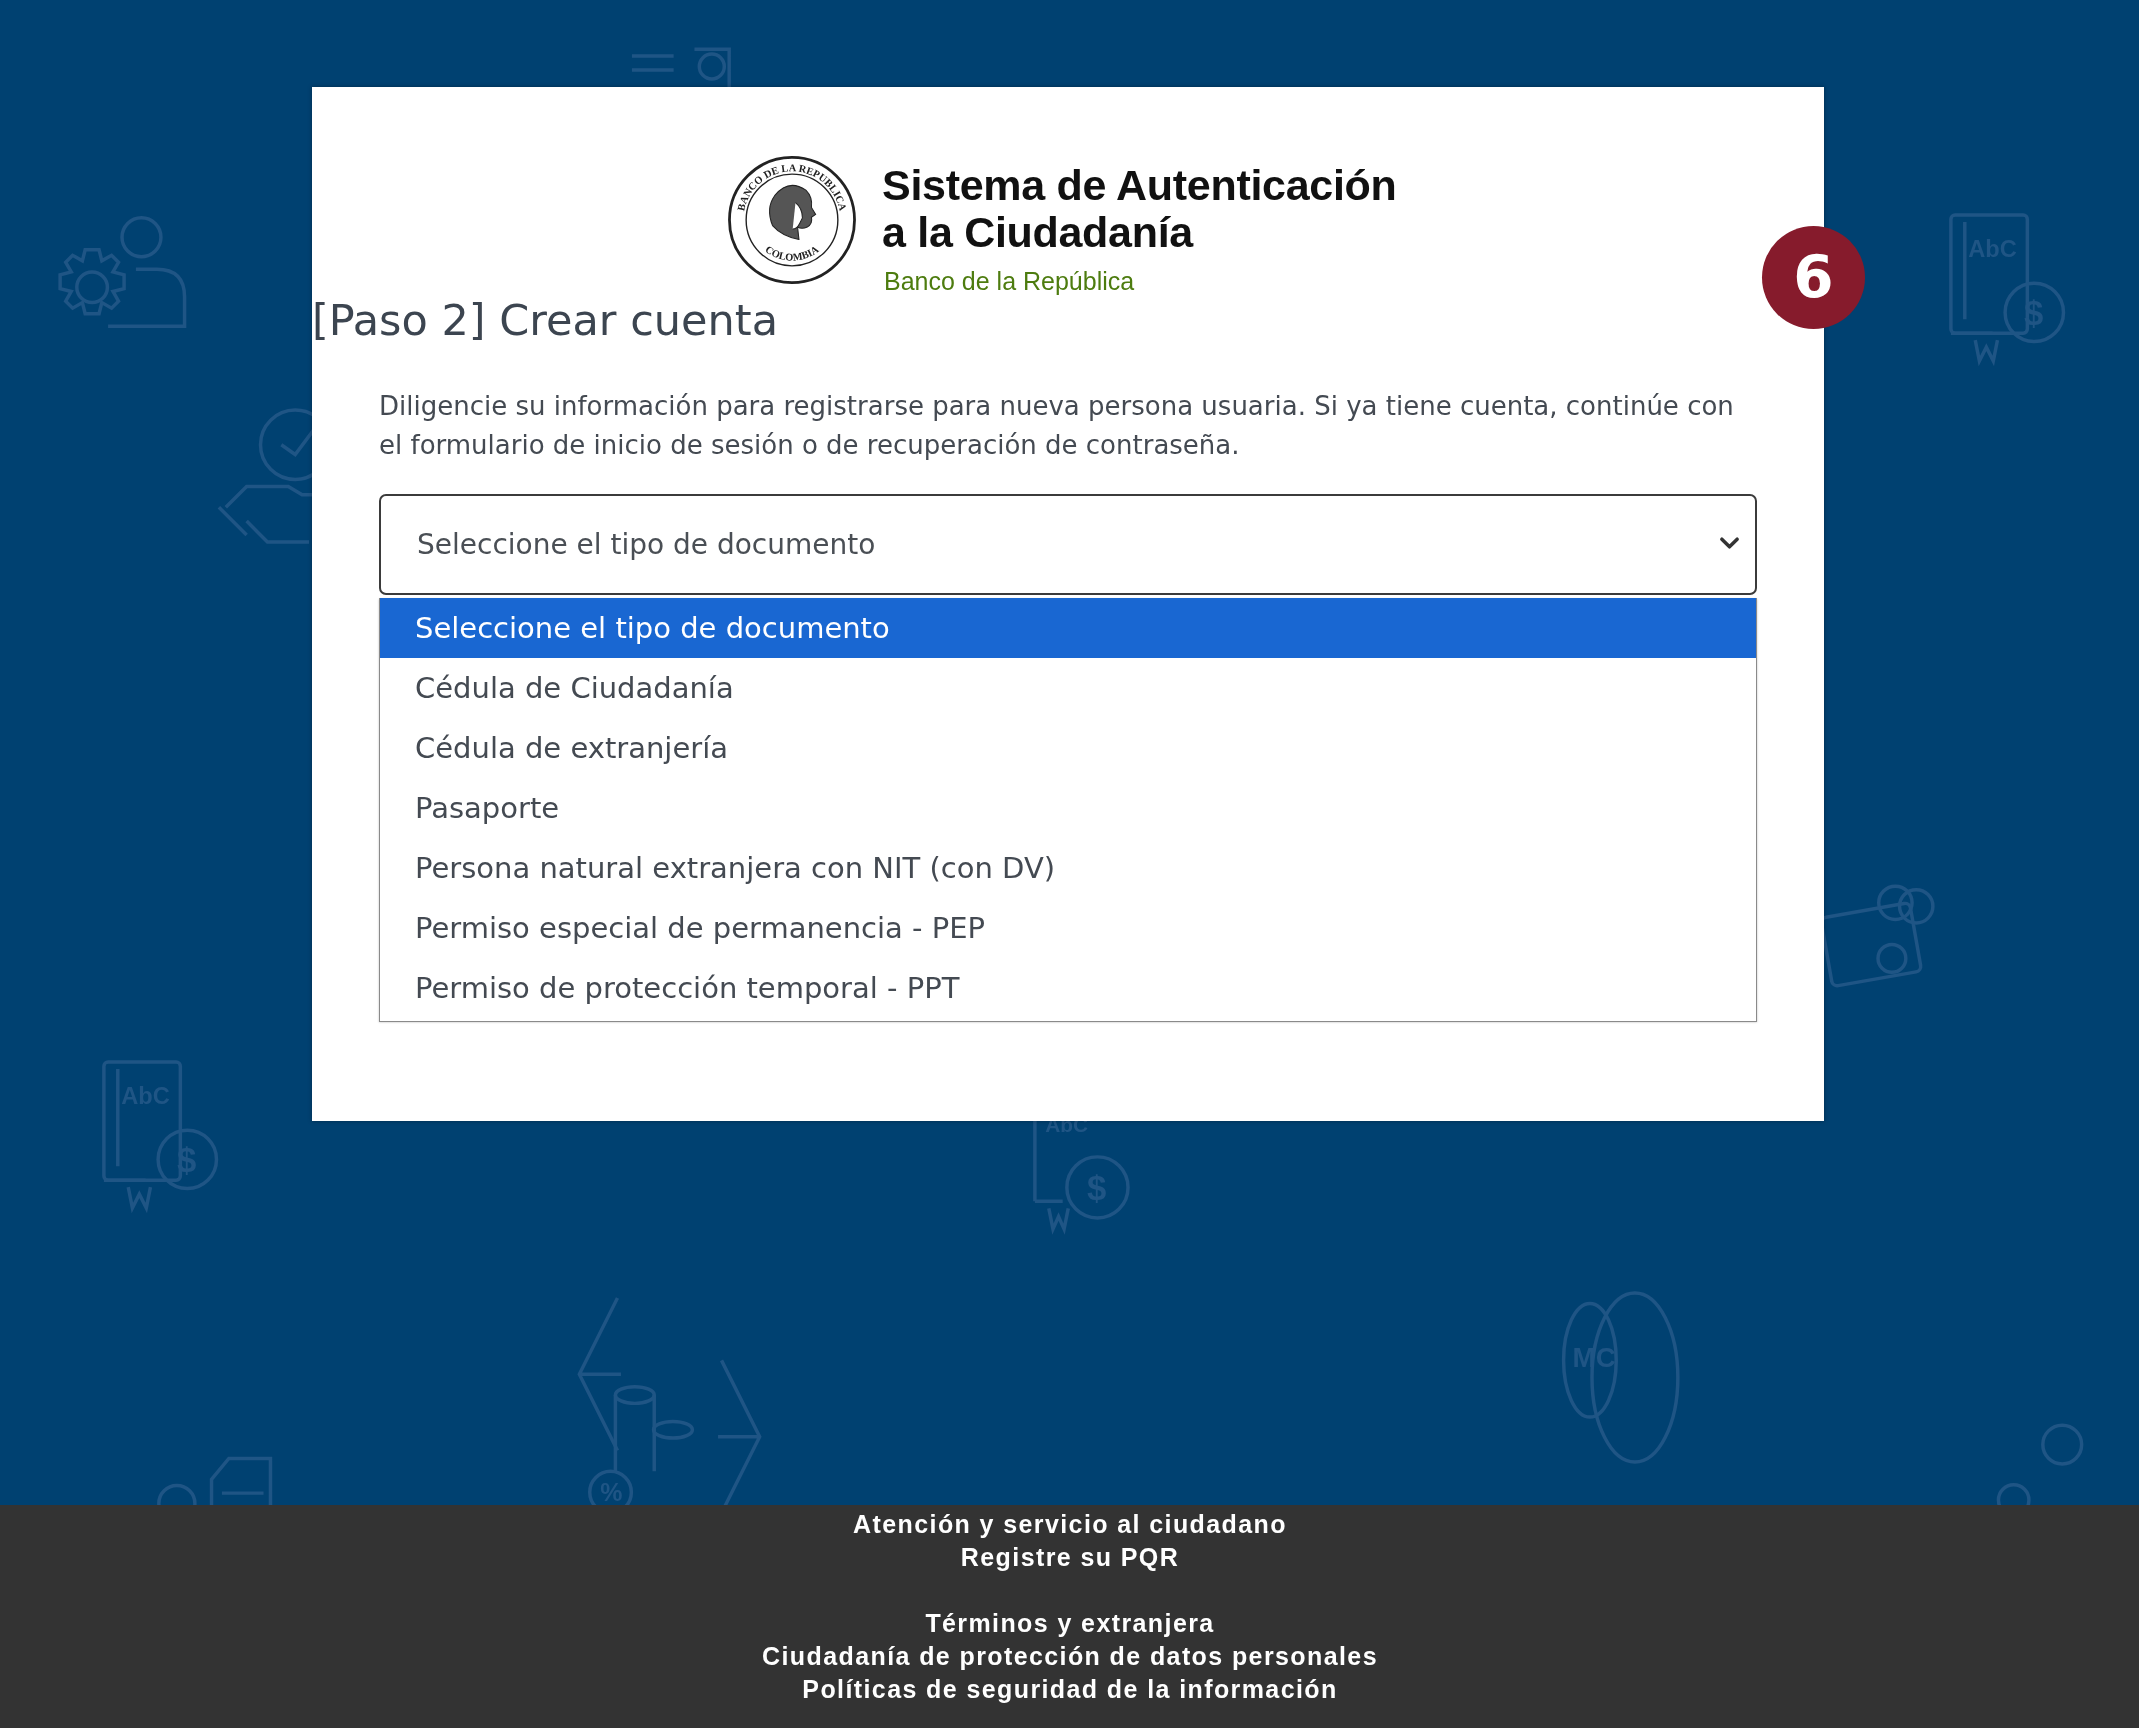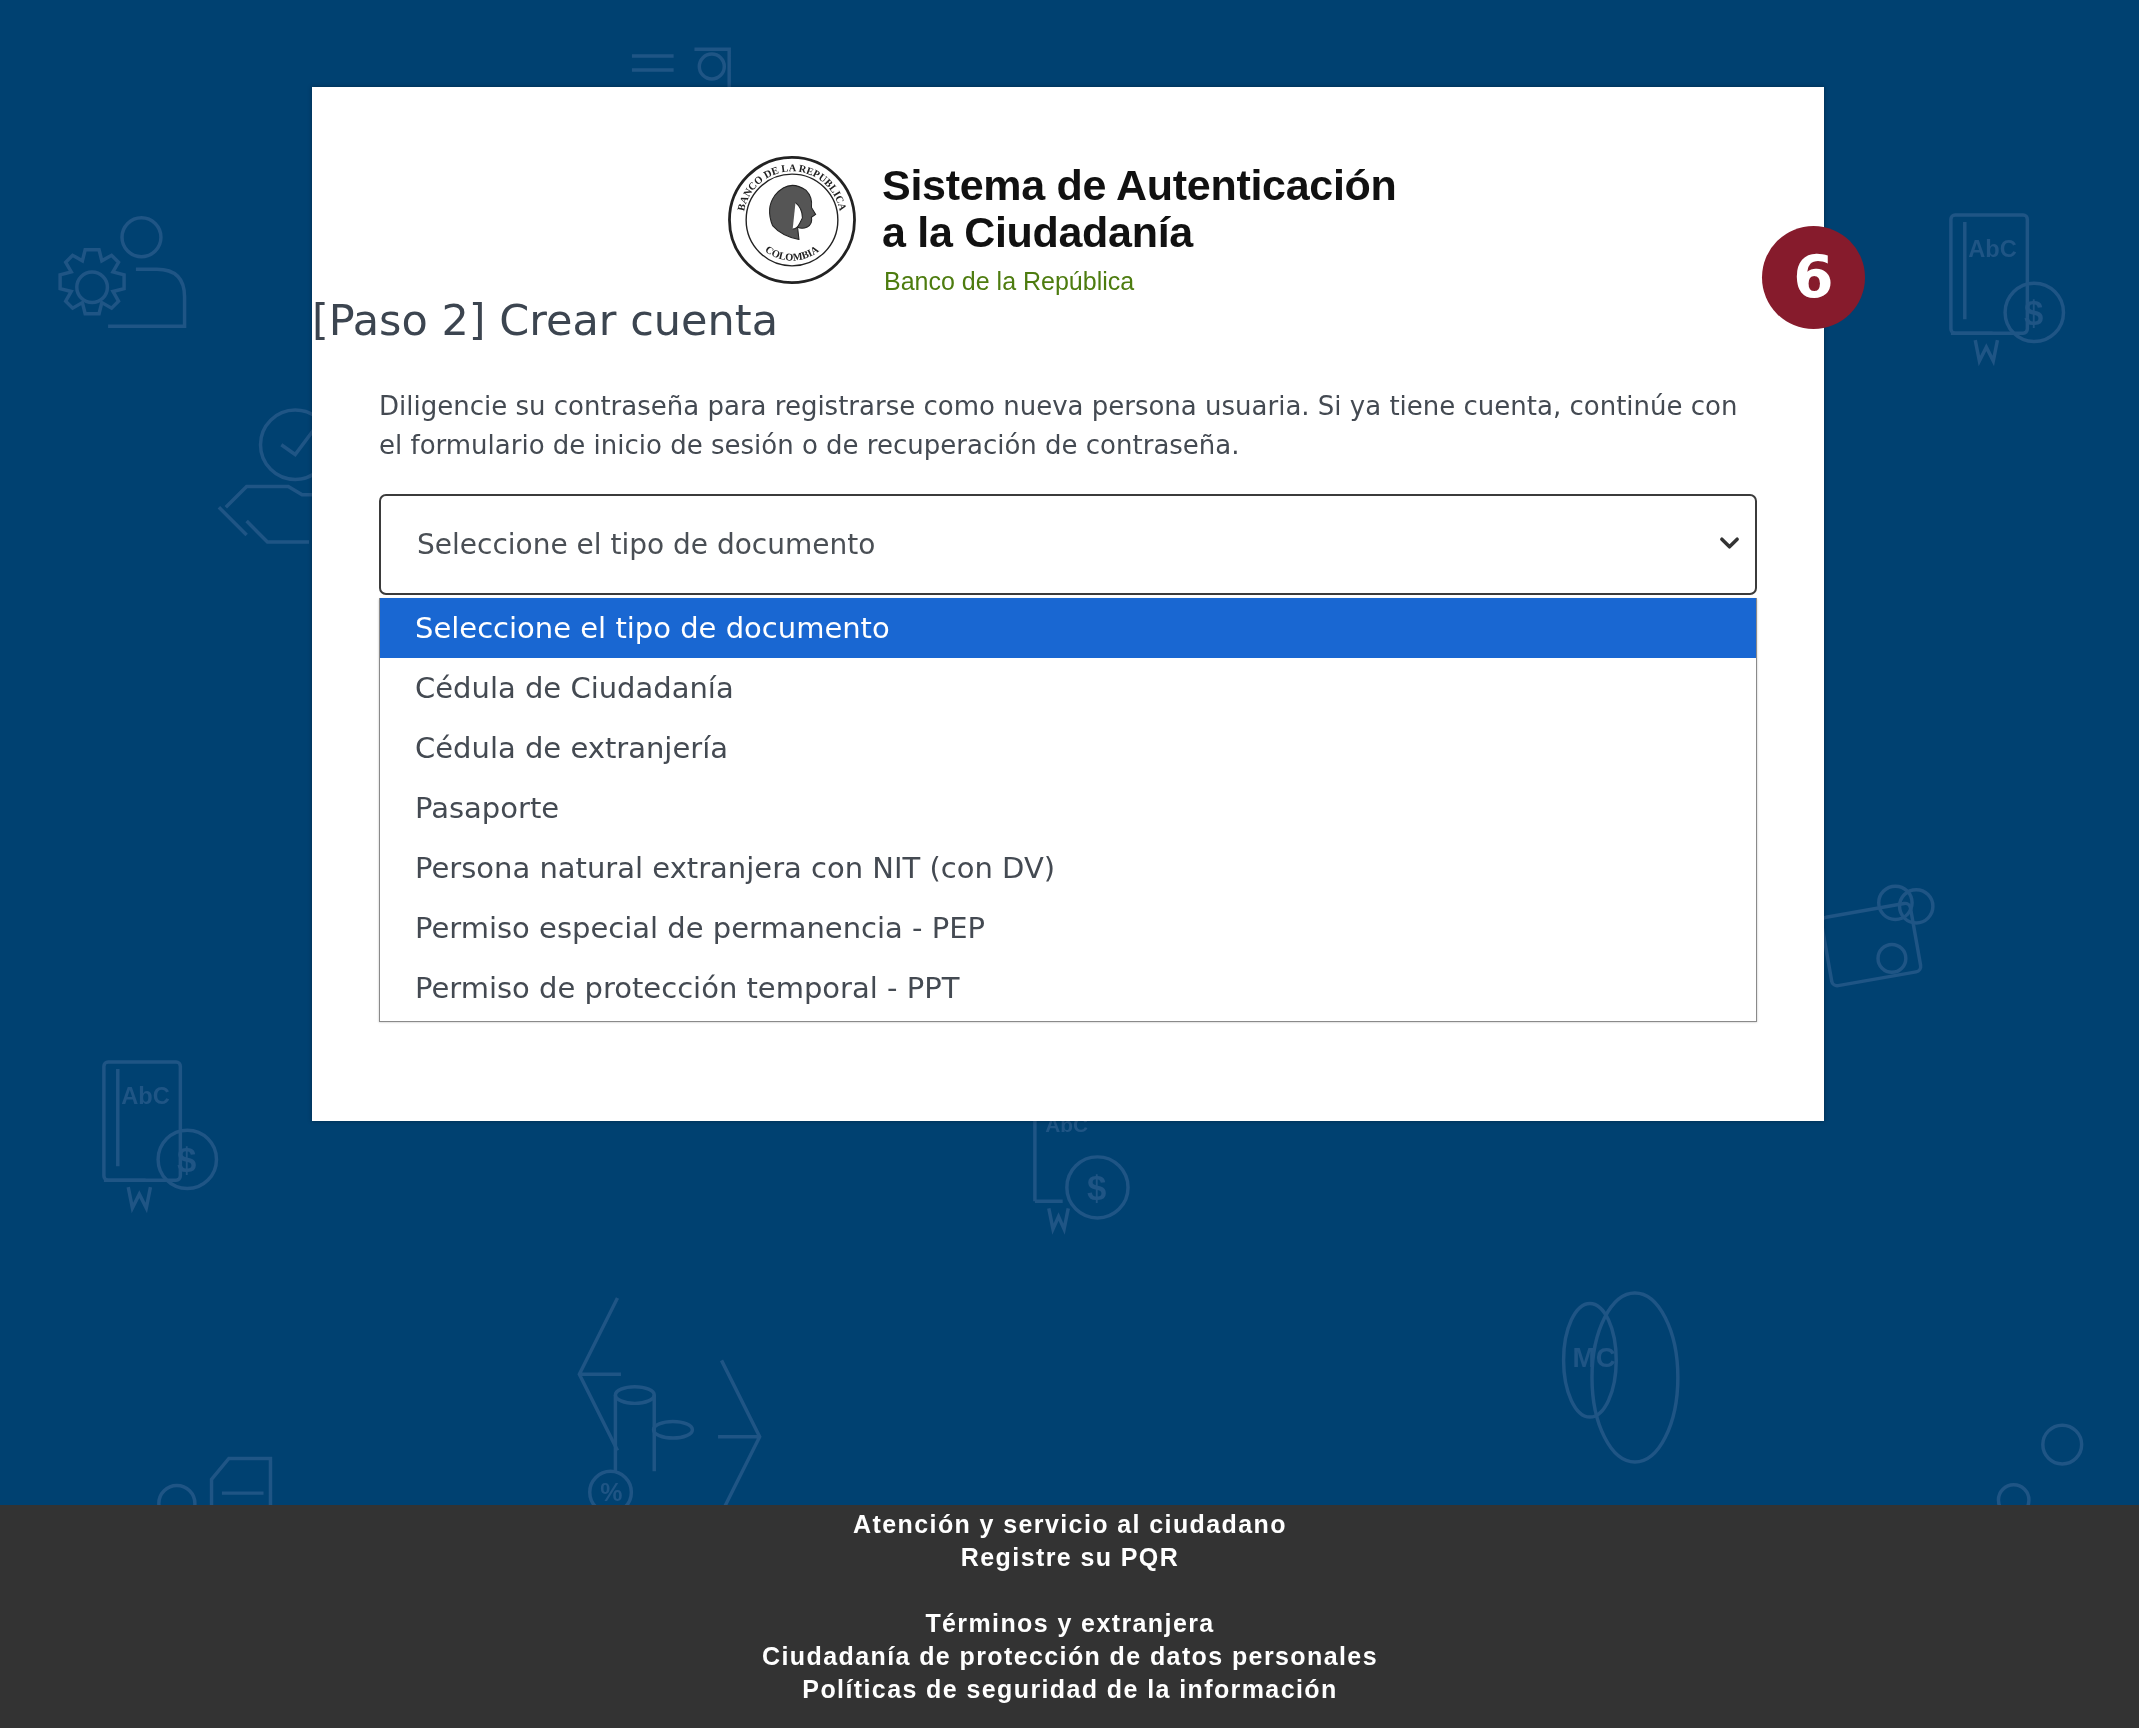--- a/index.html
+++ b/index.html
@@ -161,21 +161,21 @@
     </svg>
     <div class="brand-title">
       <div>Sistema de Autenticación</div>
       <div>a la Ciudadanía</div>
     </div>
     <div class="brand-sub">Banco de la República</div>
   </div>
 
   <div class="step-title">[Paso 2] Crear cuenta</div>
 
-  <div class="intro">Diligencie su contraseña para registrarse como nueva persona usuaria. Si ya tiene cuenta, continúe con el formulario de inicio de sesión o de recuperación de contraseña.</div>
+  <div class="intro">Diligencie su información para registrarse para nueva persona usuaria. Si ya tiene cuenta, continúe con el formulario de inicio de sesión o de recuperación de contraseña.</div>
 
   <div class="select">
     <span class="select-value">Seleccione el tipo de documento</span>
     <svg class="chevron" viewBox="0 0 30 24">
       <path d="M4 6 L15 17 L26 6" fill="none" stroke="#333" stroke-width="5" stroke-linecap="round" stroke-linejoin="round"></path>
     </svg>
   </div>
 
   <div class="back-link">Atrás</div>
 </div>

